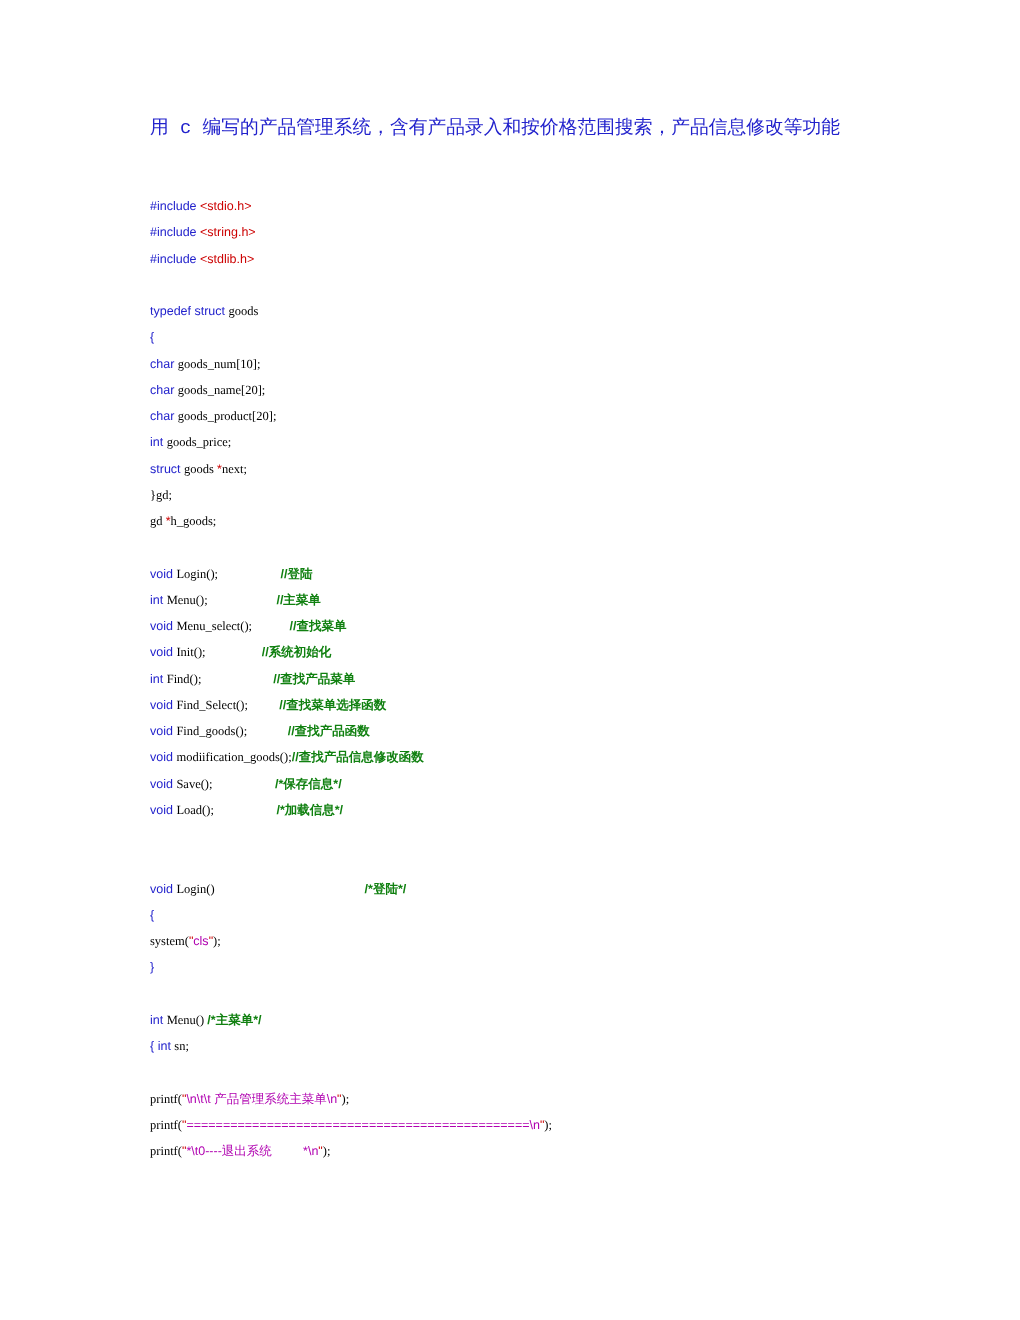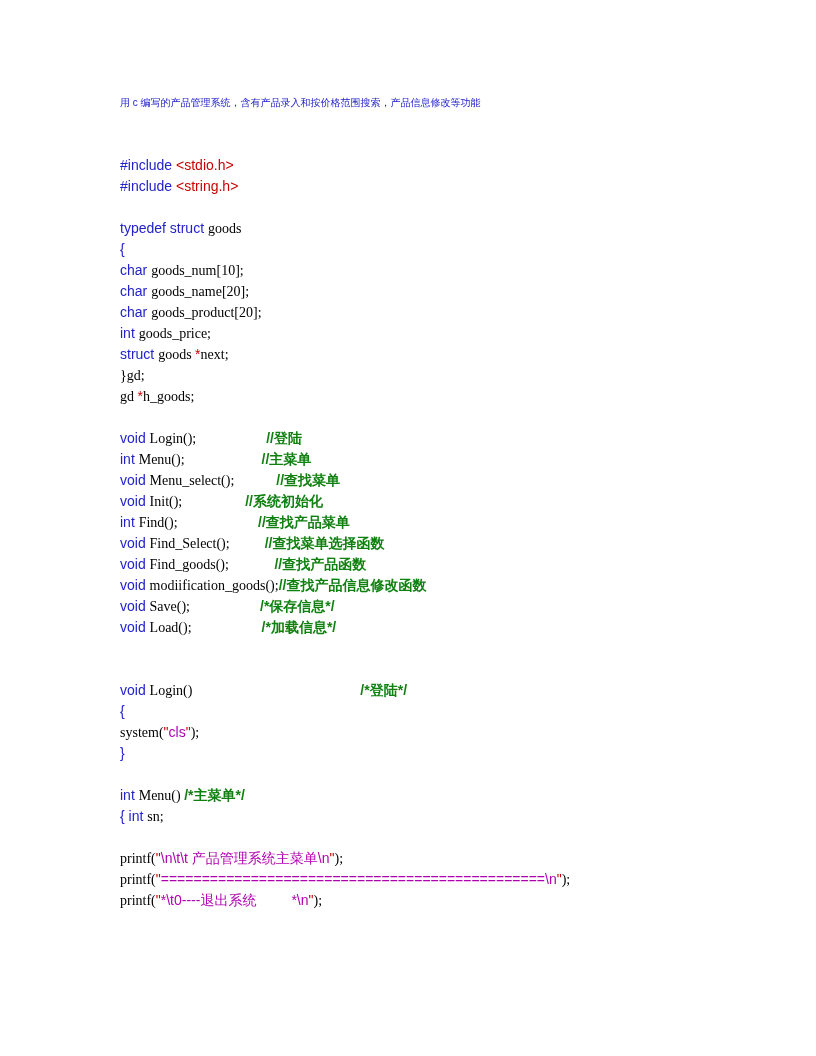--- a/index.html
+++ b/index.html
@@ -18,28 +18,29 @@
     overflow: hidden;
     box-sizing: border-box;
   }
   #doc-body {
     position: absolute;
     left: 120px;
     top: 92px;
     width: 600px;
   }
   .title-line {
-    font-size: 10px;
+    font-size: 15px;
     line-height: 21px;
     color: #2222CC;
     white-space: pre-wrap;
     margin-bottom: 21px;
+    font-family: Liberation Mono, monospace;
   }
   .code-line {
-    font-size: 14px;
+    font-size: 10px;
     line-height: 21px;
     white-space: pre;
     color: #000000;
     min-height: 21px;
   }
   .blank-line {
     height: 21px;
     line-height: 21px;
     font-size: 13.5px;
   }
@@ -54,20 +55,21 @@
 </head>
 <body>
 
 <div id="page">
   <div id="doc-body">
     <div class="title-line">用 c 编写的产品管理系统，含有产品录入和按价格范围搜索，产品信息修改等功能</div>
     <div id="code-block">
         <div class="blank-line">&nbsp;</div>
         <div class="code-line"><span class="pre">#include </span><span class="hdr">&lt;stdio.h&gt;</span></div>
         <div class="code-line"><span class="pre">#include </span><span class="hdr">&lt;string.h&gt;</span></div>
+        <div class="code-line"><span class="pre">#include </span><span class="hdr">&lt;stdlib.h&gt;</span></div>
         <div class="blank-line">&nbsp;</div>
         <div class="code-line"><span class="kw">typedef struct </span><span class="id">goods</span></div>
         <div class="code-line"><span class="kw">{</span></div>
         <div class="code-line"><span class="kw">char </span><span class="id">goods_num[10];</span></div>
         <div class="code-line"><span class="kw">char </span><span class="id">goods_name[20];</span></div>
         <div class="code-line"><span class="kw">char </span><span class="id">goods_product[20];</span></div>
         <div class="code-line"><span class="kw">int </span><span class="id">goods_price;</span></div>
         <div class="code-line"><span class="kw">struct </span><span class="id">goods </span><span class="op">*</span><span class="id">next;</span></div>
         <div class="code-line"><span class="id">}gd;</span></div>
         <div class="code-line"><span class="id">gd </span><span class="op">*</span><span class="id">h_goods;</span></div>

